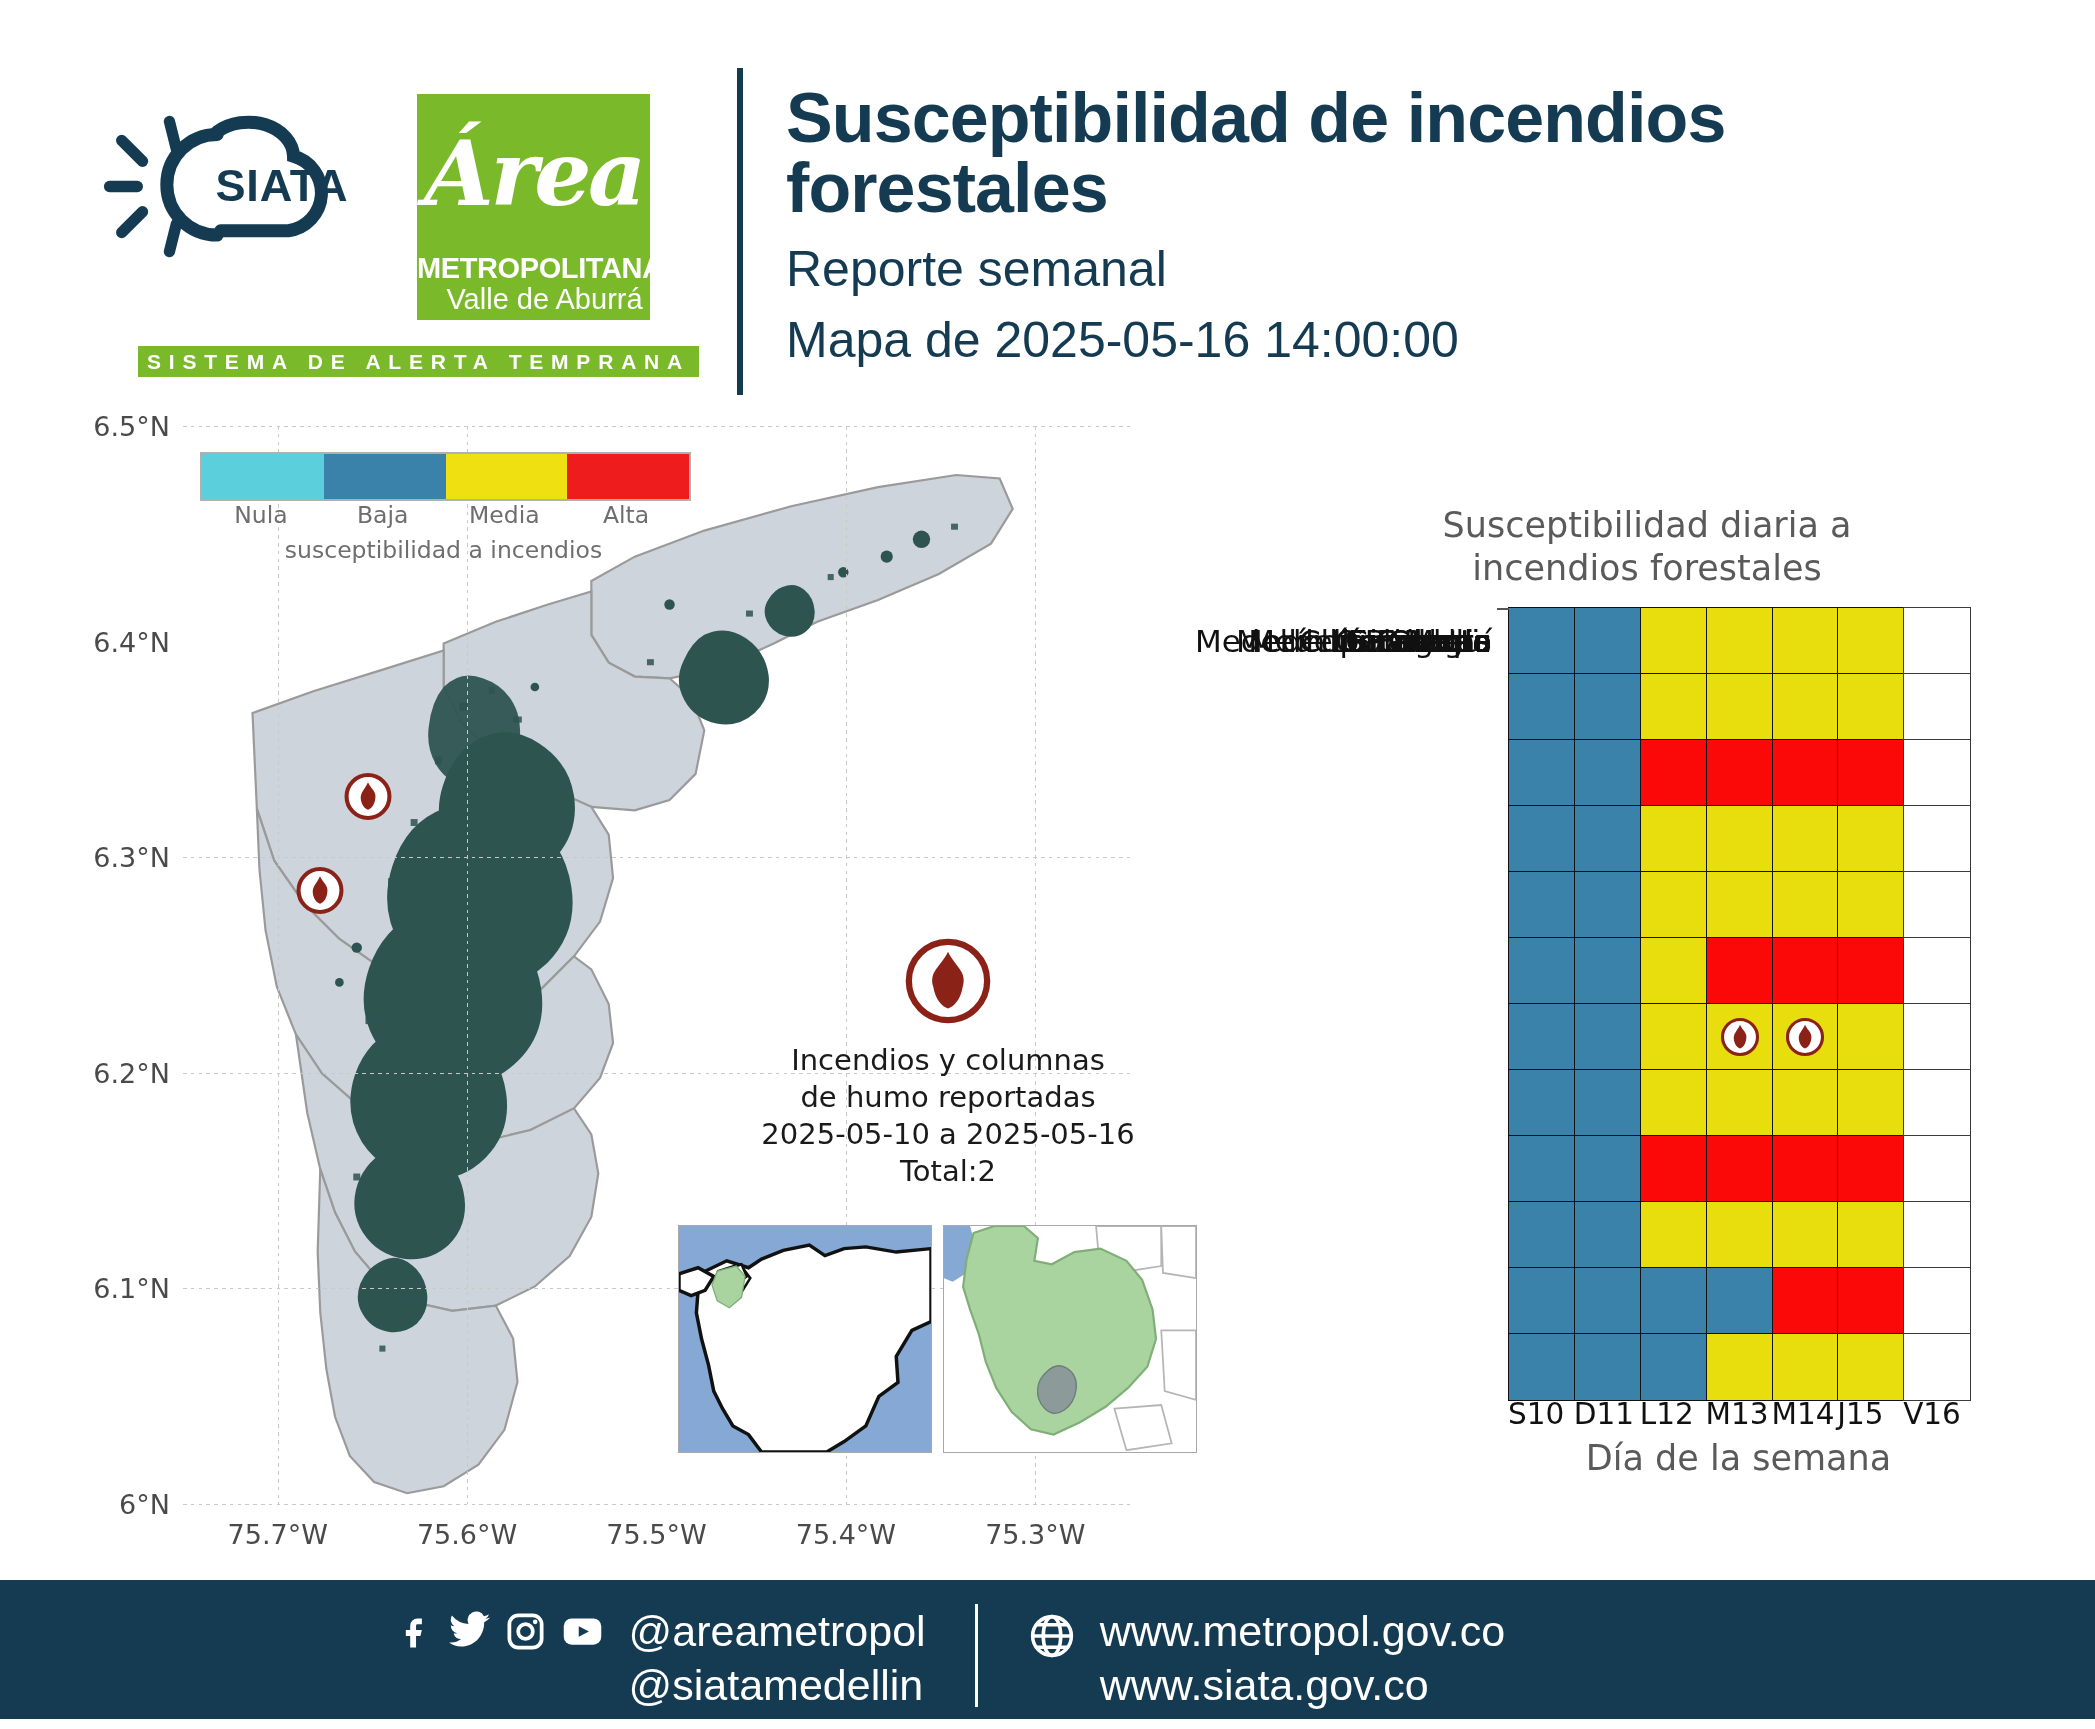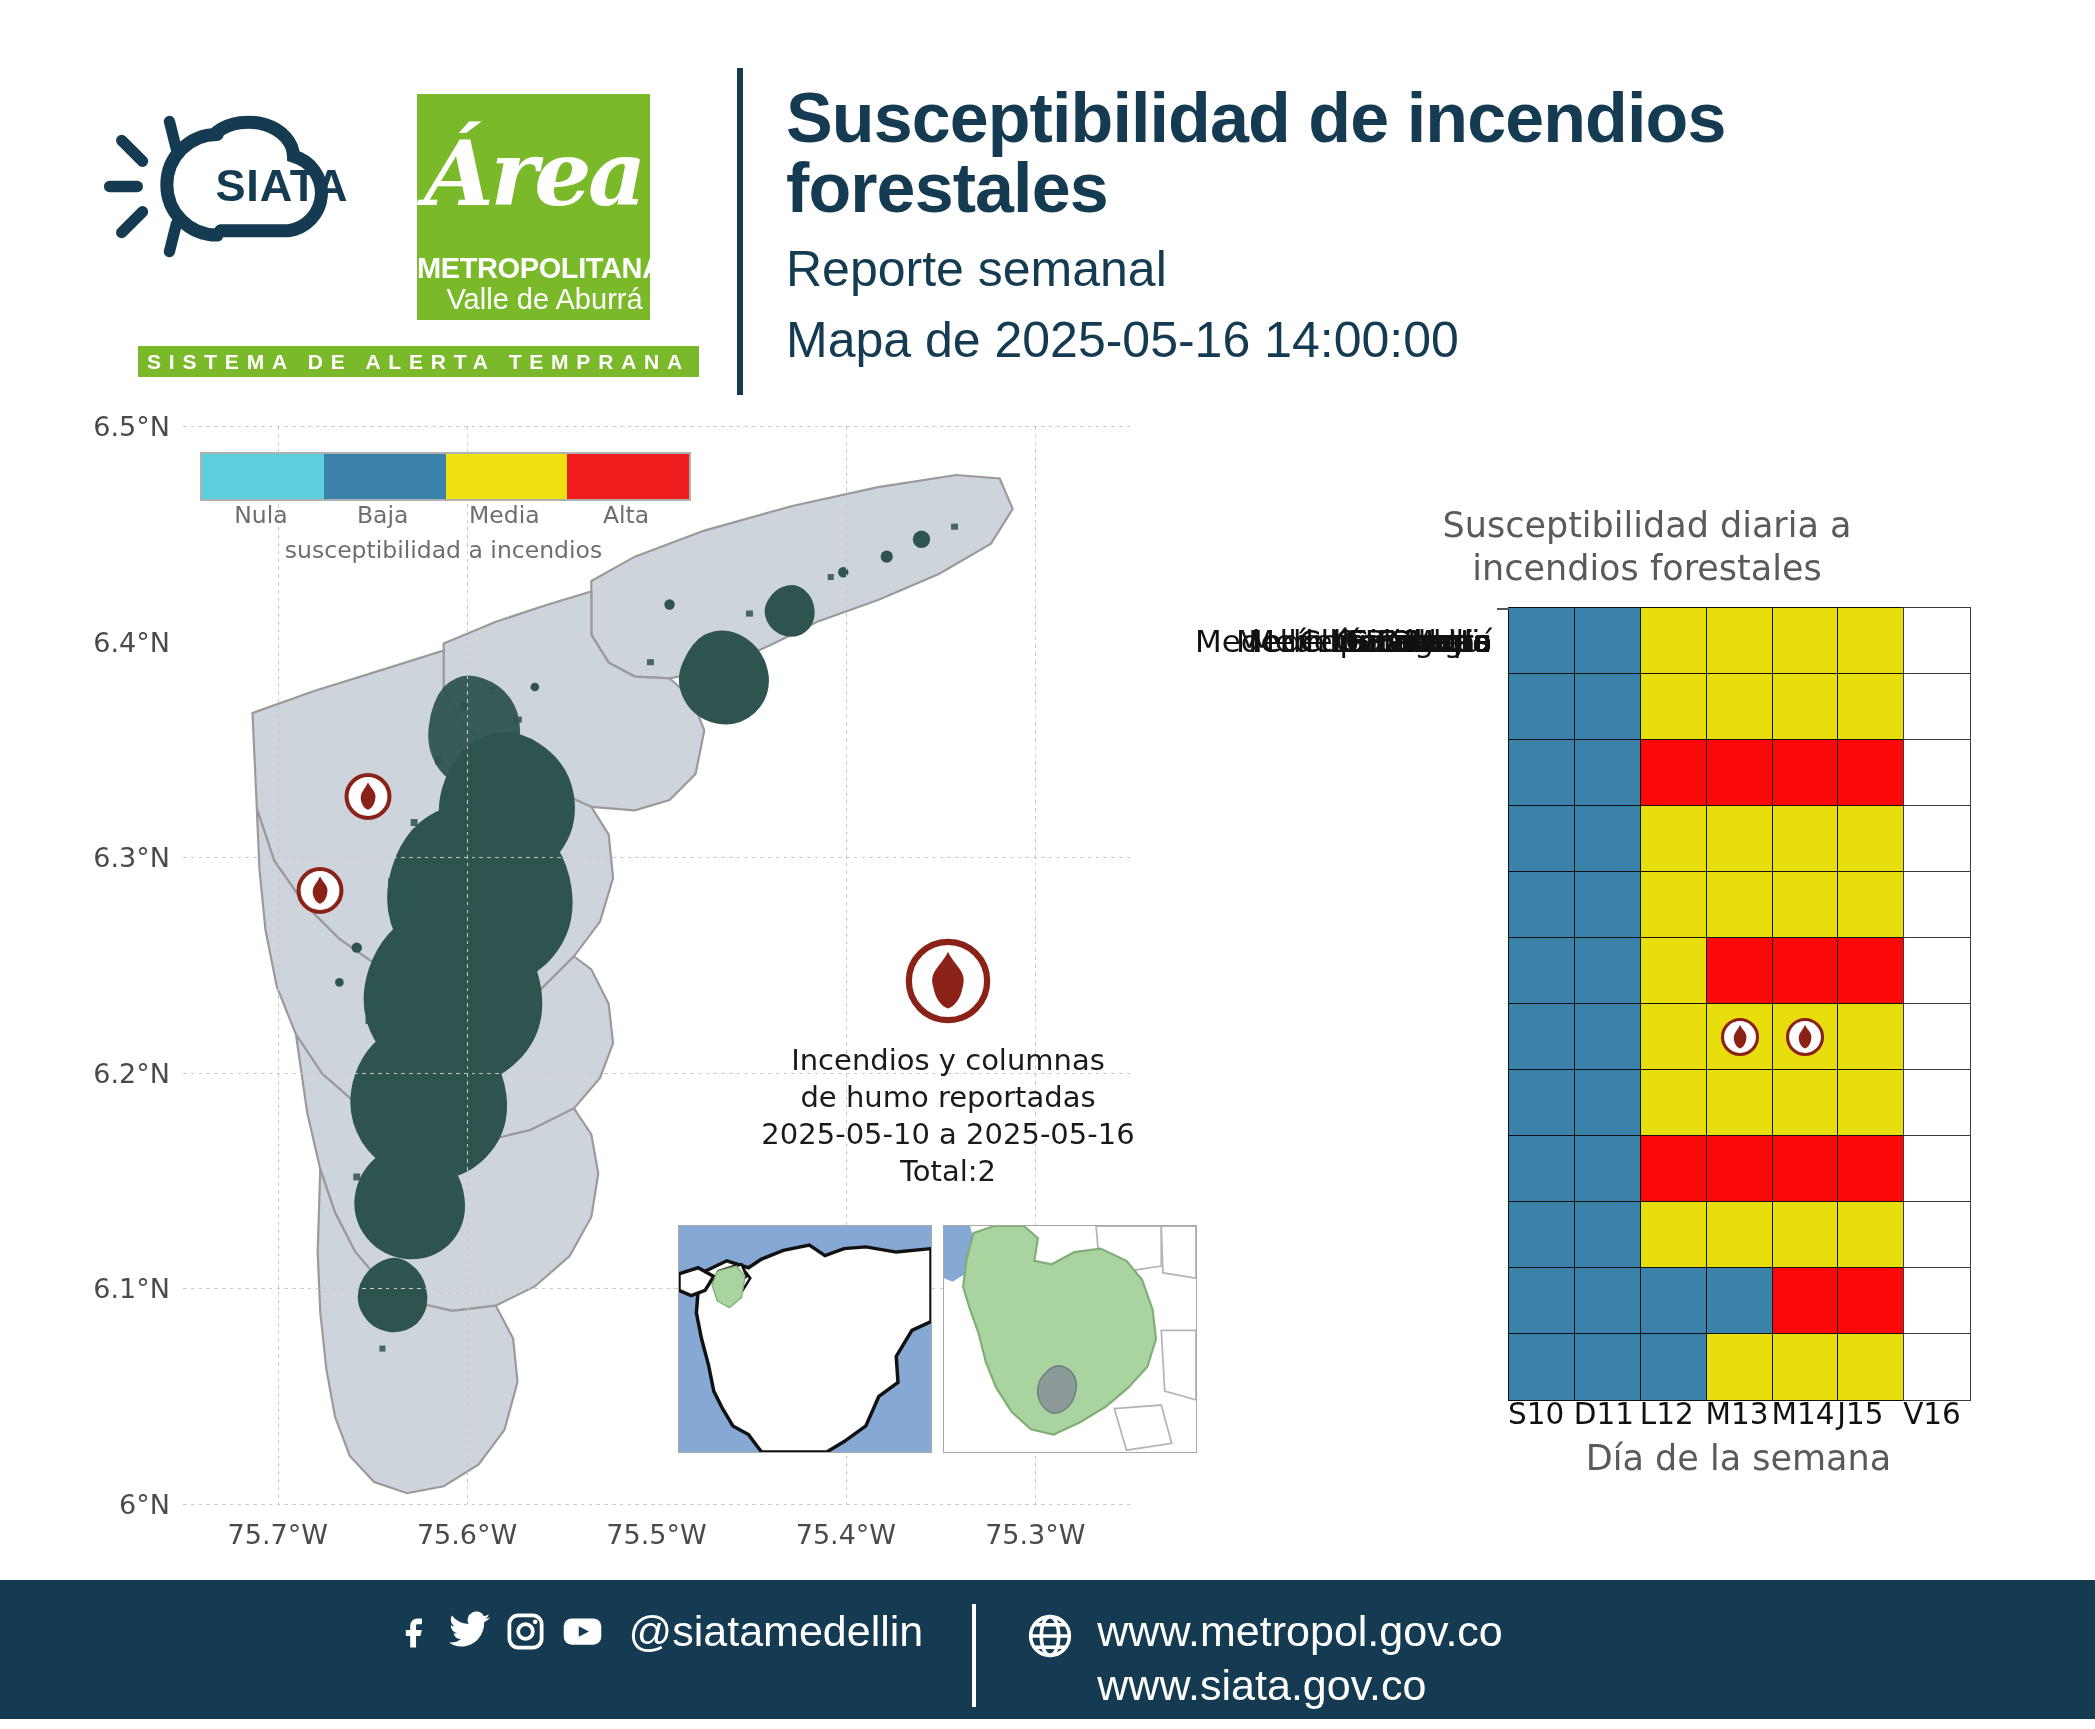--- a/index.html
+++ b/index.html
@@ -459,20 +459,21 @@
           </svg>
         </span>
         <span>
           <svg width="47" height="45" viewBox="0 0 24 24">
               <rect x="2" y="5" width="20" height="14" rx="4.2" fill="#fff"></rect>
               <path d="M10 9.2l5.4 2.8L10 14.8z" fill="#143b52"></path>
             </svg>
         </span>
       </div>
       <div class="handles">
+        <div>@areametropol</div>
         <div>@siatamedellin</div>
       </div>
       <div class="vline"></div>
       <div class="globe">
         <svg width="50" height="50" viewBox="0 0 24 24" fill="none" stroke="#fff" stroke-width="1.7">
           <circle cx="12" cy="12" r="9.3"></circle>
             <ellipse cx="12" cy="12" rx="4.2" ry="9.3"></ellipse>
           <line x1="2.7" y1="12" x2="21.3" y2="12"></line>
             <line x1="4.4" y1="6.6" x2="19.6" y2="6.6"></line>
             <line x1="4.4" y1="17.4" x2="19.6" y2="17.4"></line>

